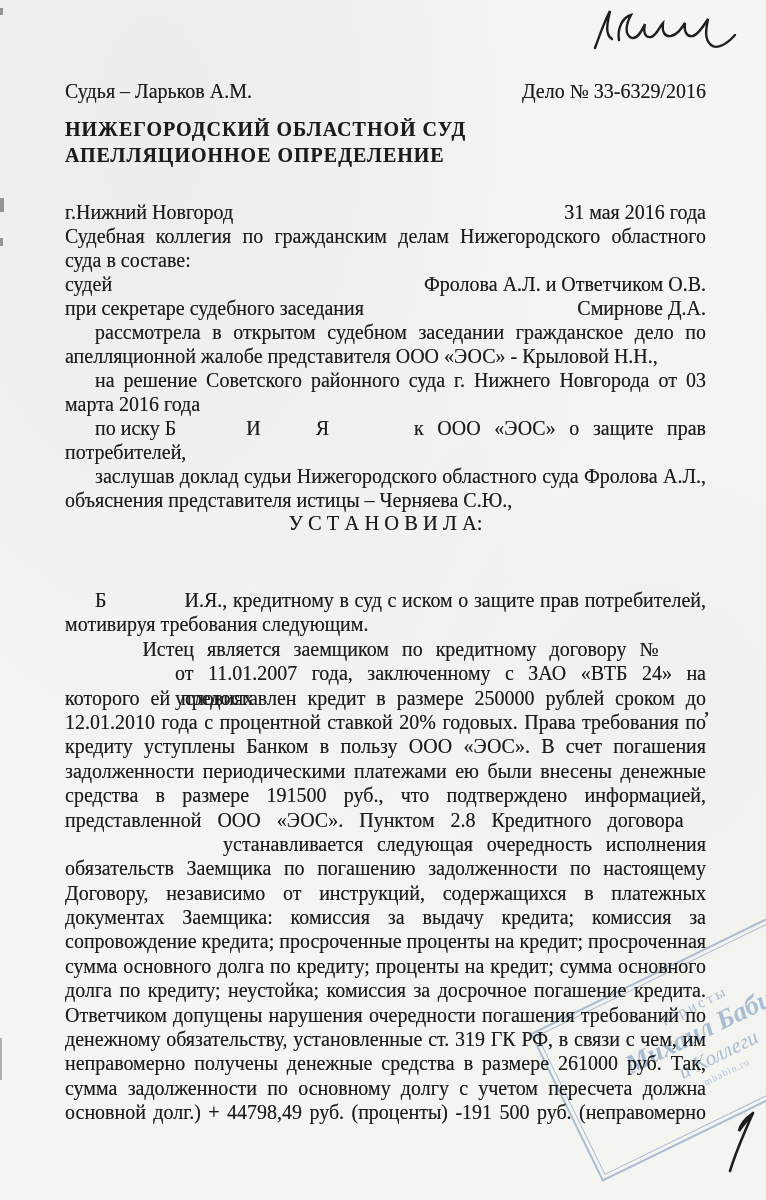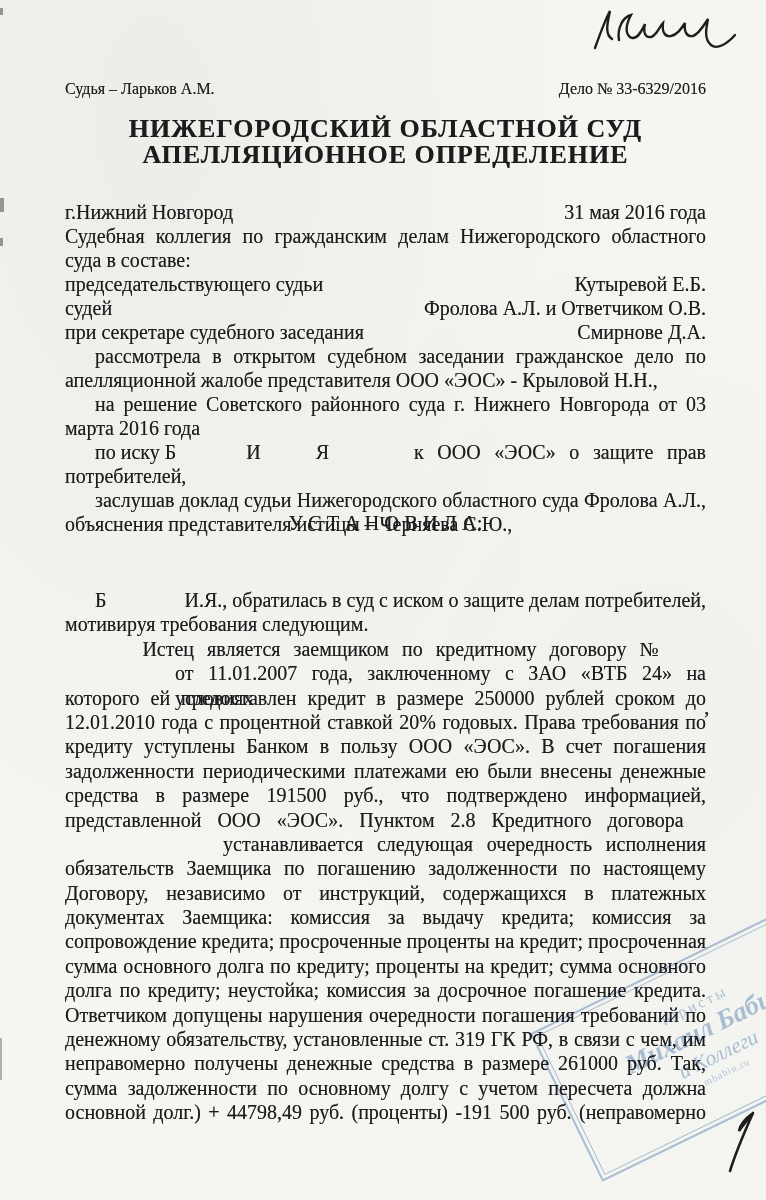--- a/index.html
+++ b/index.html
@@ -7,22 +7,22 @@
     width:766px;height:1200px;position:relative;overflow:hidden;
     background:
       radial-gradient(ellipse at 20% 10%, rgba(0,0,0,0.035), transparent 55%),
       radial-gradient(ellipse at 85% 60%, rgba(0,0,0,0.02), transparent 50%),
       #f5f5f2;
     font-family:"Liberation Serif","DejaVu Serif",serif;
     color:#1c1c1c;
   }
   .txt{ text-shadow:0 0 0.6px rgba(20,20,20,0.55); }
   
-  .row-judge{position:absolute;top:80px;left:65px;width:641px;display:flex;justify-content:space-between;font-size:16px;}
-  .titles{position:absolute;top:116px;left:65px;width:641px;text-align:center;font-weight:bold;font-size:26px;line-height:26px;letter-spacing:1px;}
+  .row-judge{position:absolute;top:80px;left:65px;width:641px;display:flex;justify-content:space-between;font-size:20px;}
+  .titles{position:absolute;top:116px;left:65px;width:641px;text-align:left;font-weight:bold;font-size:20px;line-height:26px;letter-spacing:1px;}
   
   .intro{position:absolute;top:200px;left:65px;width:641px;font-size:20px;}
   .intro .ln{height:24px;line-height:24px;}
   .body-block{position:absolute;top:588px;left:65px;width:641px;font-size:20px;}
   .body-block .ln{height:24.4px;line-height:24.4px;}
   .ln{display:block;}
   .jl{text-align:justify;text-align-last:justify;}
   .fr{display:flex;justify-content:space-between;}
   .ind30{padding-left:30px;box-sizing:border-box;}
   .ind110{padding-left:110px;box-sizing:border-box;}
@@ -77,24 +77,20 @@
 </div>
 
 <div class="intro txt">
   <div class="ln fr">
     <span>г.Нижний Новгород</span>
     <span>31 мая 2016 года</span>
   </div>
   <div class="ln jl">Судебная коллегия по гражданским делам Нижегородского областного</div>
   <div class="ln">суда в составе:</div>
   <div class="ln fr">
-    <span>председательствующего судьи</span>
-    <span>Кутыревой Е.Б.</span>
-  </div>
-  <div class="ln fr">
     <span>судей</span>
     <span>Фролова А.Л. и Ответчиком О.В.</span>
   </div>
   <div class="ln fr">
     <span>при секретаре судебного заседания</span>
     <span>Смирнове Д.А.</span>
   </div>
   <div class="ln jl ind30">рассмотрела в открытом судебном заседании гражданское дело по</div>
   <div class="ln">апелляционной жалобе представителя ООО «ЭОС» - Крыловой Н.Н.,</div>
   <div class="ln jl ind30">на решение Советского районного суда г. Нижнего Новгорода от 03</div>
@@ -112,21 +108,21 @@
   <div class="ln jl ind30">заслушав доклад судьи Нижегородского областного суда Фролова А.Л.,</div>
   <div class="ln">объяснения представителя истицы – Черняева С.Ю.,</div>
 </div>
 
 <div class="heading txt">У С Т А Н О В И Л А:</div>
 
 <div class="body-block txt">
   <div class="ln flexline">
     <span class="ind30">Б</span>
     <span class="p1gap"></span>
-    <span class="tail">И.Я., обратилась  в суд с иском о защите делам потребителей,</span>
+    <span class="tail">И.Я., кредитному  в суд с иском о защите прав потребителей,</span>
   </div>
   <div class="ln">мотивируя требования следующим.</div>
   <div class="ln ind30 spread">Истец является заемщиком по кредитному договору №</div>
   <div class="ln jl ind110">от 11.01.2007 года, заключенному с ЗАО «ВТБ 24» на условиях</div>
   <div class="ln jl">которого ей предоставлен кредит в размере 250000 рублей сроком до</div>
   <div class="ln jl">12.01.2010 года с процентной ставкой 20% годовых. Права требования по</div>
   <div class="ln jl">кредиту уступлены Банком в пользу ООО «ЭОС». В счет погашения</div>
   <div class="ln jl">задолженности периодическими платежами ею были внесены денежные</div>
   <div class="ln jl">средства в размере 191500 руб., что подтверждено информацией,</div>
   <div class="ln spread2">представленной ООО «ЭОС». Пунктом 2.8 Кредитного договора</div>

